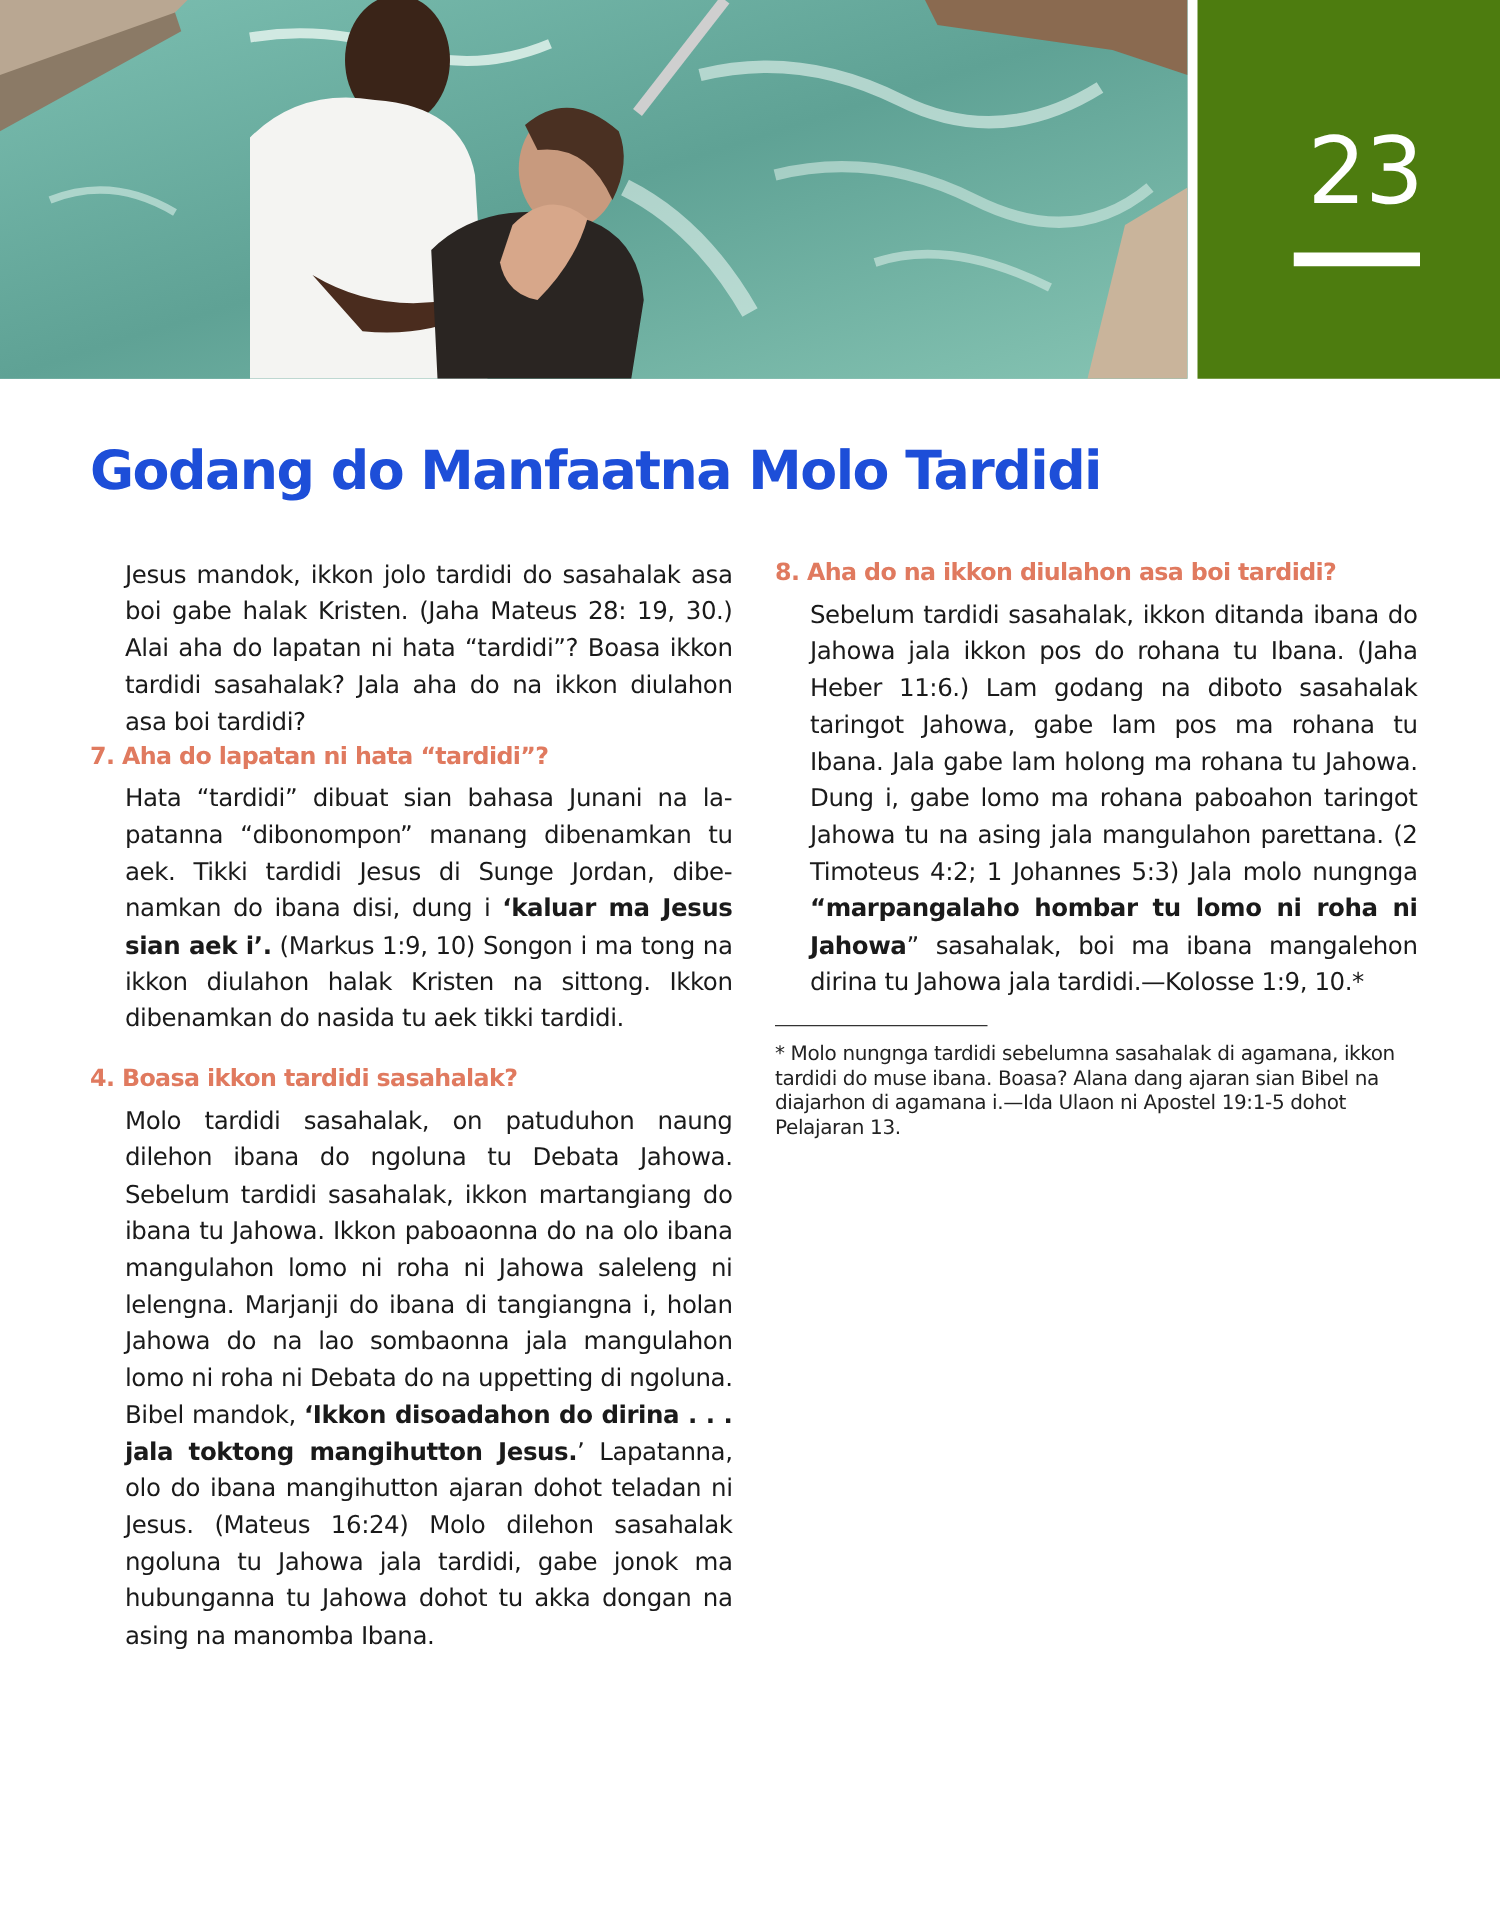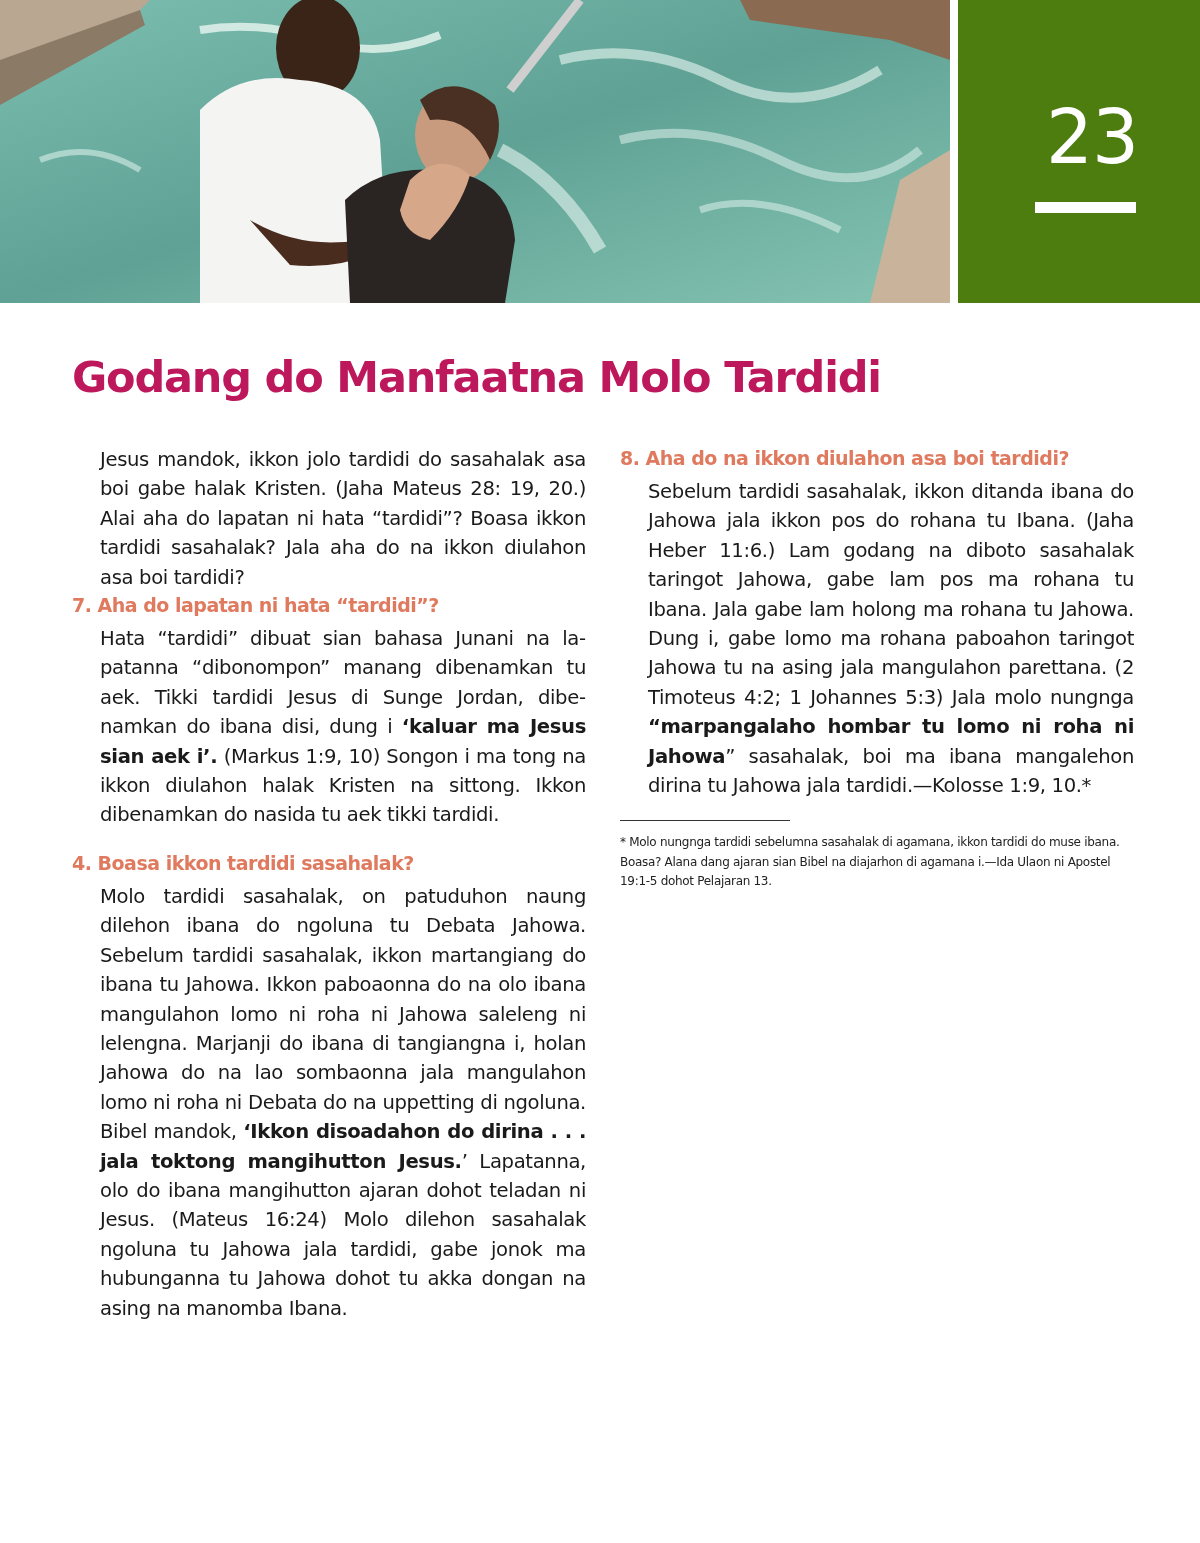--- a/index.html
+++ b/index.html
@@ -11,37 +11,37 @@
   .photo svg { width: 100%; height: 100%; display: block; }
 
   .lesson-box { position: absolute; left: 958px; top: 0; width: 268px; height: 303px; background: #4d7c0f; }
   .lesson-number { position: absolute; left: 0; right: 0; top: 100px; text-align: center;
                    color: #ffffff; font-family: "DejaVu Sans", sans-serif; font-size: 74px; font-weight: 500;
                    letter-spacing: -1px; line-height: 1; padding-left: 0px; }
   .lesson-underline { position: absolute; left: 77px; top: 202px; width: 101px; height: 11px; background: #ffffff; }
 
   .title { position: absolute; left: 72px; top: 352px; margin: 0;
            font-family: "DejaVu Sans", sans-serif; font-weight: bold; font-size: 43px; letter-spacing: -1.2px;
-           color: #be185d; white-space: nowrap; }
+           color: #1d4ed8; white-space: nowrap; }
 
   .col { position: absolute; }
   .col-left { left: 72px; top: 445px; width: 514px; }
   .col-right { left: 620px; top: 445px; width: 514px; }
 
   p.body { margin: 0; padding-left: 28px; font-size: 19.6px; line-height: 29.4px; text-align: justify;
            font-family: "DejaVu Sans", sans-serif; letter-spacing: -0.35px; hyphens: manual; }
   .q-head { margin: 0; font-size: 19px; font-weight: bold; color: #e07a5f; line-height: 26px;
             font-family: "DejaVu Sans", sans-serif; letter-spacing: -0.5px; white-space: nowrap; }
   .intro { margin-bottom: 22px; }
   .sec { margin-bottom: 20px; }
   .sec .q-head { margin-bottom: 6px; }
   b { font-weight: bold; }
 
   .fn-rule { width: 170px; height: 0; border-top: 1.3px solid #333; margin: 16px 0 12px 0; }
-  .footnote { margin: 0; font-size: 12px; line-height: 19.5px; color: #222; letter-spacing: -0.3px;
+  .footnote { margin: 0; font-size: 16px; line-height: 19.5px; color: #222; letter-spacing: -0.3px;
               font-family: "DejaVu Sans", sans-serif; }
 </style>
 </head>
 <body>
 
 <div class="photo">
   <svg viewBox="0 0 950 303" preserveAspectRatio="none">
     <defs>
       <linearGradient id="water" x1="0" y1="0" x2="1" y2="1">
         <stop offset="0" stop-color="#7cbfb1"></stop>
@@ -79,21 +79,21 @@
 </div>
 
 <div class="lesson-box">
   <div class="lesson-number">23</div>
   <div class="lesson-underline"></div>
 </div>
 
 <h1 class="title">Godang do Manfaatna Molo Tardidi</h1>
 
 <div class="col col-left">
-  <p class="body intro">Jesus mandok, ikkon jolo tardidi do sasahalak asa boi gabe halak Kristen. (Jaha Mateus 28: 19, 20.) Alai aha do lapatan ni hata “tardidi”? Boasa ikkon tardidi sasahalak? Jala aha do na ikkon diulahon asa boi tardidi?</p>
+  <p class="body intro">Jesus mandok, ikkon jolo tardidi do sasahalak asa boi gabe halak Kristen. (Jaha Mateus 28: 19, 30.) Alai aha do lapatan ni hata “tardidi”? Boasa ikkon tardidi sasahalak? Jala aha do na ikkon diulahon asa boi tardidi?</p>
 
   <div class="sec">
     <h2 class="q-head">7. Aha do lapatan ni hata “tardidi”?</h2>
     <p class="body"><span>Hata “tardidi” dibuat sian bahasa Junani na la­patanna “dibonompon” manang dibenamkan tu aek. Tikki tardidi Jesus di Sunge Jordan, dibe­namkan do ibana disi, dung i </span><b>‘kaluar ma Je­sus sian aek i’.</b><span> (Markus 1:9, 10) Songon i ma tong na ikkon diulahon halak Kristen na sittong. Ikkon dibenamkan do nasida tu aek tikki tardidi.</span></p>
   </div>
 
   <div class="sec">
     <h2 class="q-head">4. Boasa ikkon tardidi sasahalak?</h2>
     <p class="body"><span>Molo tardidi sasahalak, on patuduhon naung dilehon ibana do ngoluna tu Debata Jahowa. Sebelum tardidi sasahalak, ikkon martangiang do ibana tu Jahowa. Ikkon paboaonna do na olo ibana mangulahon lomo ni roha ni Jahowa saleleng ni lelengna. Marjanji do ibana di ta­ngiangna i, holan Jahowa do na lao sombaon­na jala mangulahon lomo ni roha ni Debata do na uppetting di ngoluna. Bibel mandok, </span><b>‘Ikkon disoadahon do dirina . . . jala toktong mangi­hutton Jesus.</b><span>’ Lapatanna, olo do ibana mangi­hutton ajaran dohot teladan ni Jesus. (Mateus 16:24) Molo dilehon sasahalak ngoluna tu Jaho­wa jala tardidi, gabe jonok ma hubunganna tu Jahowa dohot tu akka dongan na asing na ma­nomba Ibana.</span></p>
   </div>

